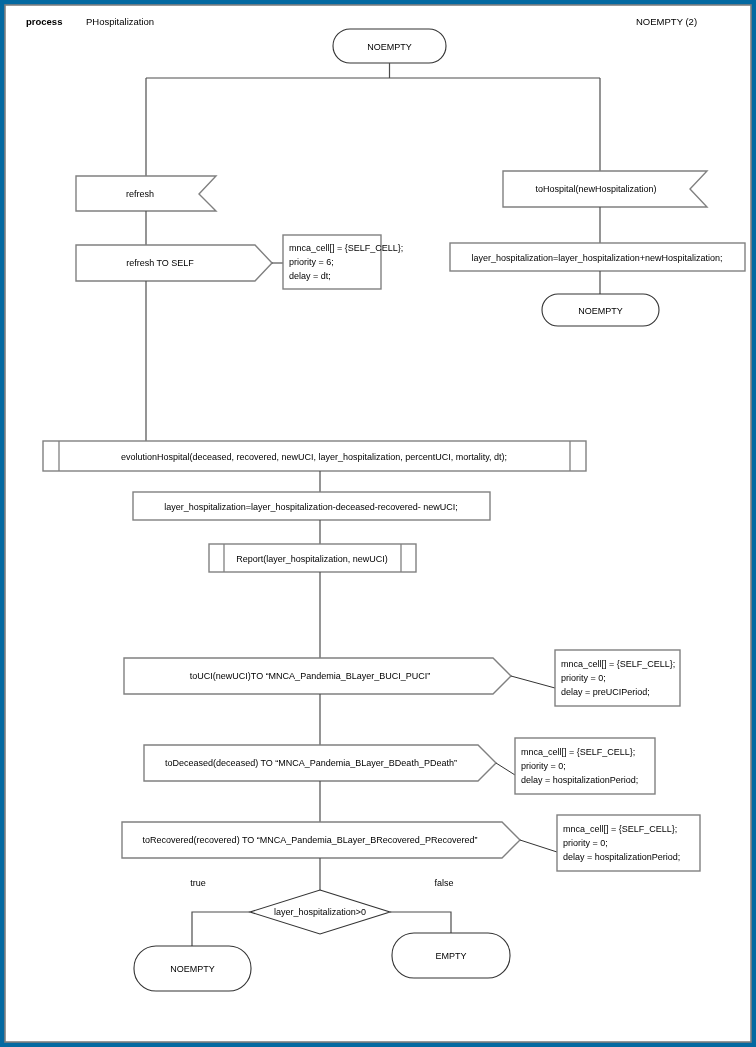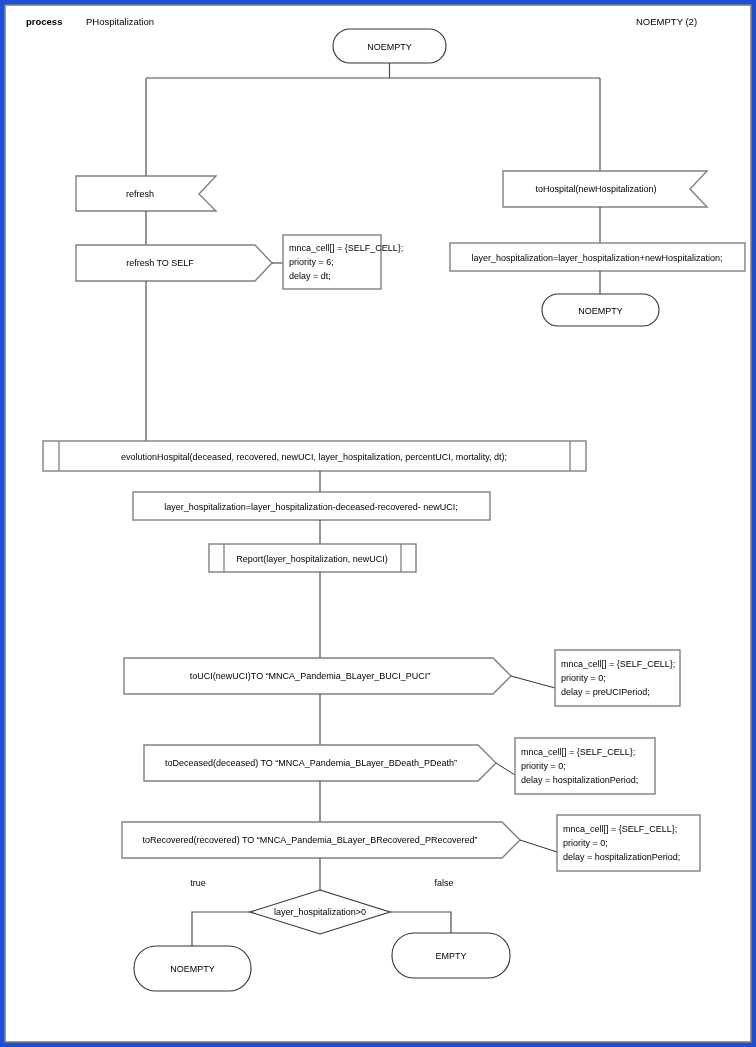--- a/index.html
+++ b/index.html
@@ -7,21 +7,21 @@
     padding: 0;
     background: #ffffff;
   }
   body {
     font-family: "Liberation Sans", sans-serif;
   }
   #page {
     position: relative;
     width: 756px;
     height: 1047px;
-    background: #1d4ed8;
+    background: #0369a1;
     overflow: hidden;
   }
   #diagram {
     position: absolute;
     left: 0;
     top: 0;
     width: 756px;
     height: 1047px;
   }
   .frame {

